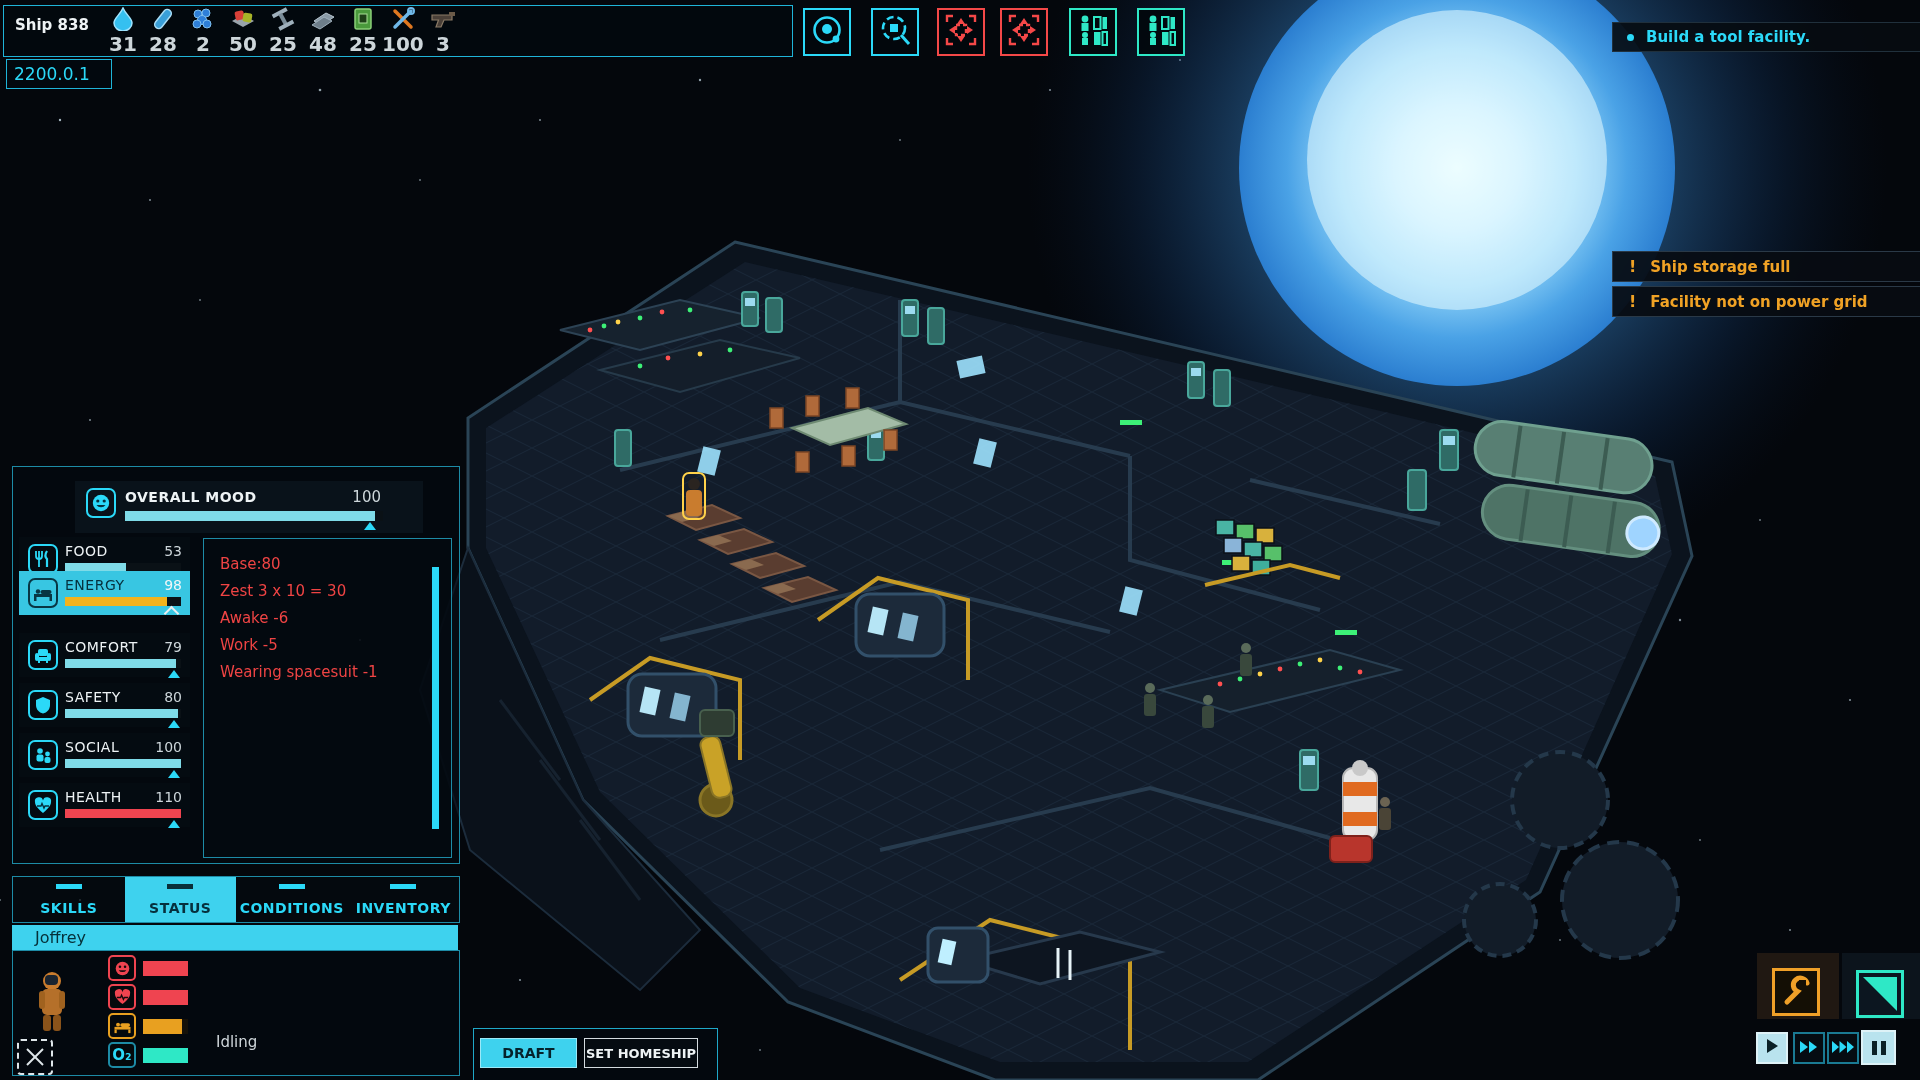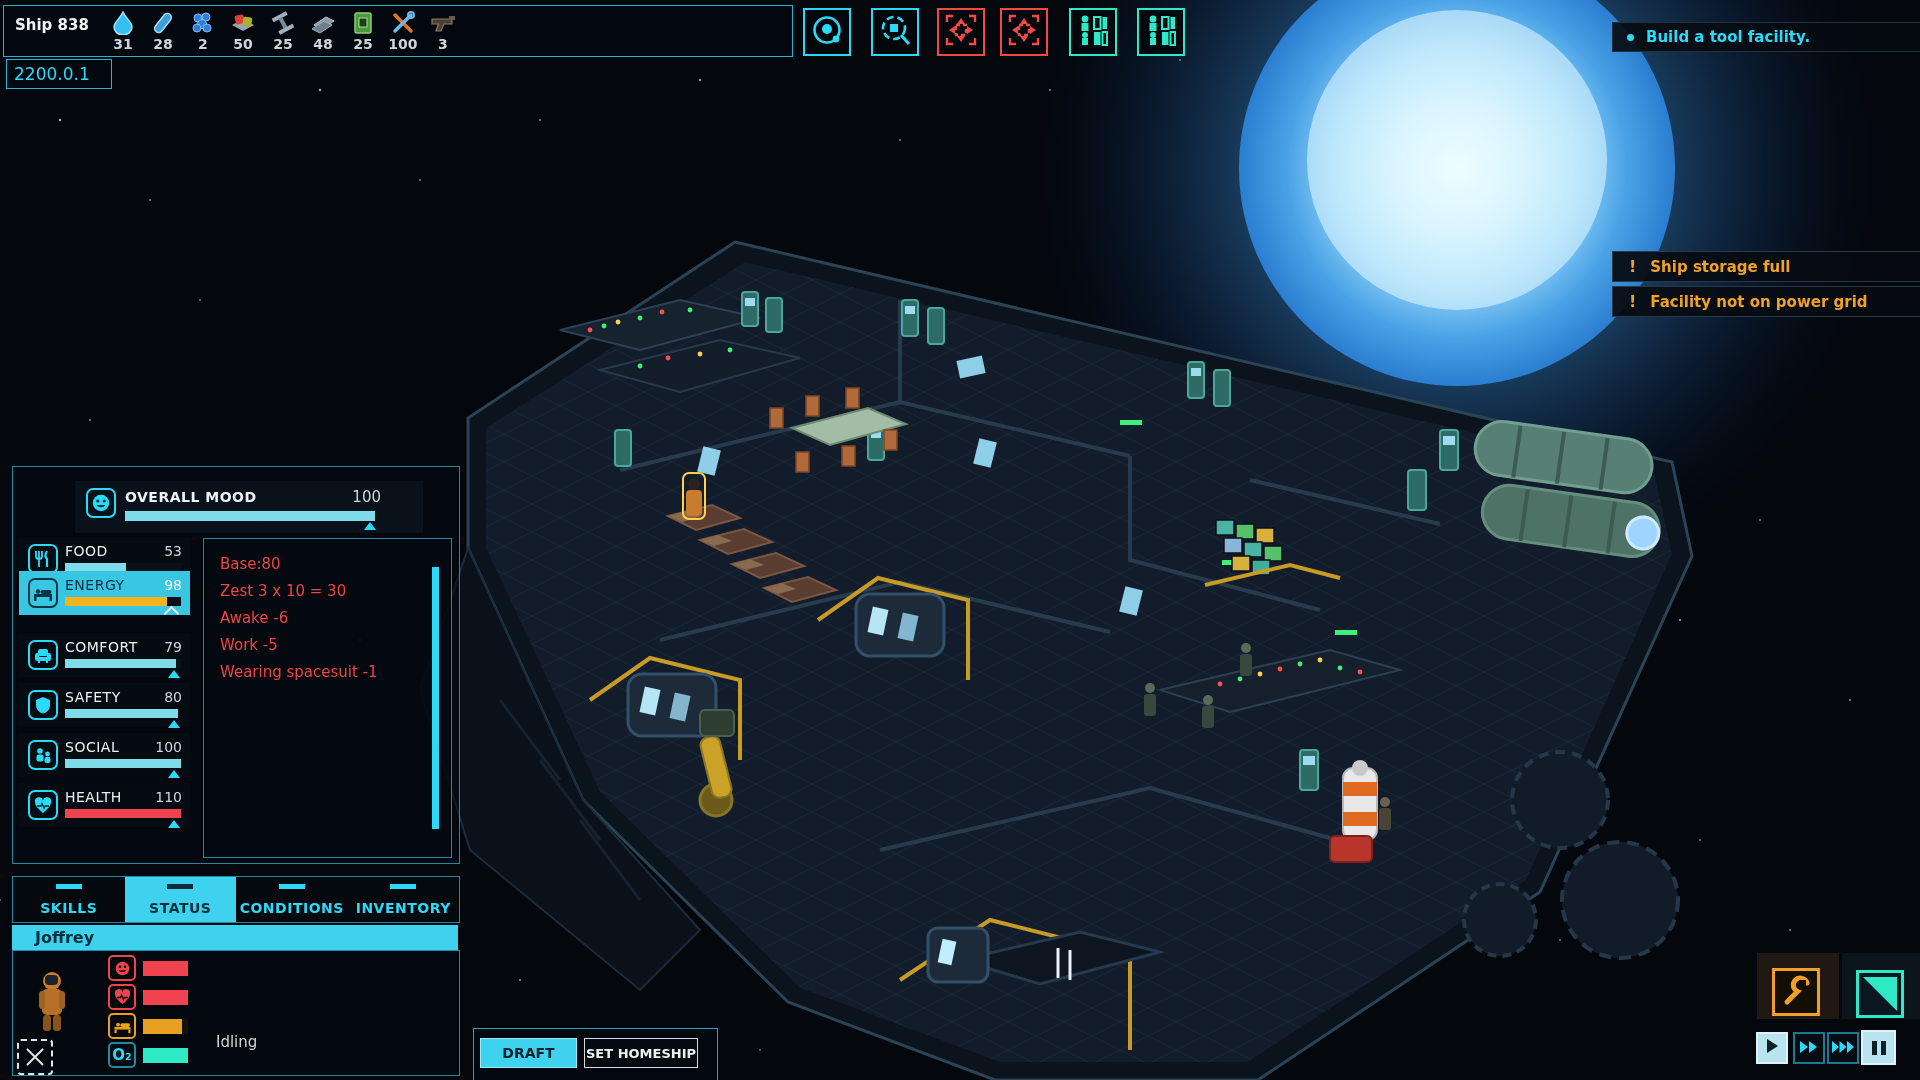--- a/index.html
+++ b/index.html
@@ -6,21 +6,21 @@
   #page{position:relative;width:1920px;height:1080px;overflow:hidden;
         font-family:"DejaVu Sans",sans-serif;background:#04070c;color:#e9eef1;}
   #viewport{position:absolute;left:0;top:0;width:1920px;height:1080px;}
   .abs{position:absolute;}
   
   .res-bar{left:3px;top:5px;width:788px;height:50px;background:rgba(2,9,14,.93);
            border:1px solid #1fb4d8;display:flex;align-items:center;}
   .ship-name{font-size:15px;font-weight:bold;color:#eef3f5;padding:0 14px 12px 11px;white-space:nowrap;}
   .res-item{width:40px;display:flex;flex-direction:column;align-items:center;justify-content:center;}
   .res-item svg{display:block;}
-  .res-val{font-size:14px;font-weight:bold;color:#cdd6da;margin-top:1px;text-align:right;}
+  .res-val{font-size:20px;font-weight:bold;color:#cdd6da;margin-top:1px;text-align:right;}
   .date-box{left:6px;top:59px;width:97px;height:28px;border:1px solid #1fb4d8;background:rgba(2,9,14,.9);
             color:#2bd9f8;font-size:17px;font-weight:normal;display:flex;align-items:center;padding-left:7px;}
   
   .tgl{top:8px;width:44px;height:44px;background:rgba(2,8,12,.9);display:flex;align-items:center;justify-content:center;}
   .tgl.cyan{border:2px solid #2bd9f8;}
   .tgl.red{border:2px solid #f44848;}
   .tgl.mint{border:2px solid #2ee8c6;}
   
   .objective{left:1612px;top:22px;width:308px;height:28px;background:rgba(6,12,17,.92);border:1px solid #20303c;
              display:flex;align-items:center;color:#2bd9f8;font-size:15px;font-weight:bold;}
@@ -54,21 +54,21 @@
   .tooltip .first{padding-top:16px;}
   .scrollbar{position:absolute;right:12px;top:28px;width:7px;height:262px;background:#2bd9f8;}
   
   .tabs{left:12px;top:876px;width:446px;height:45px;border:1px solid #1d8ba6;display:flex;background:rgba(4,10,16,.7);}
   .tab{flex:1;position:relative;display:flex;align-items:flex-end;justify-content:center;padding-bottom:6px;
        color:#2bd9f8;font-size:14px;font-weight:bold;letter-spacing:.5px;cursor:pointer;}
   .tab .dash{position:absolute;top:7px;left:50%;transform:translateX(-50%);width:26px;height:5px;background:#2bd9f8;}
   .tab.active{background:#3ed2ee;color:#06303d;}
   .tab.active .dash{background:#0a2f3a;}
   .crew-name{left:12px;top:925px;width:446px;height:25px;background:#3ed2ee;color:#053039;
-             font-size:16px;font-weight:bold;display:flex;align-items:center;padding-left:23px;box-sizing:border-box;}
+             font-size:16px;font-weight:normal;display:flex;align-items:center;padding-left:23px;box-sizing:border-box;}
   .crew-card{left:12px;top:950px;width:446px;height:124px;border:1px solid #1d8ba6;background:rgba(4,10,16,.55);}
   .vital-row{position:absolute;left:95px;height:28px;}
   .vital-icon{position:absolute;left:0;top:1px;width:28px;height:26px;border-radius:5px;box-sizing:border-box;
               display:flex;align-items:center;justify-content:center;background:rgba(5,10,14,.8);}
   .vital-bar{position:absolute;left:35px;top:7px;width:45px;height:15px;background:#151109;}
   .dashed-box{position:absolute;left:4px;top:88px;width:32px;height:32px;border:2px dashed #dfe7ea;border-radius:4px;
               display:flex;align-items:center;justify-content:center;}
   .status-text{position:absolute;left:203px;top:82px;font-size:15px;color:#cfd6da;}
   
   .actions{left:473px;top:1028px;width:243px;height:52px;border:1px solid #1fa8c8;border-bottom:none;background:rgba(4,10,16,.6);}

